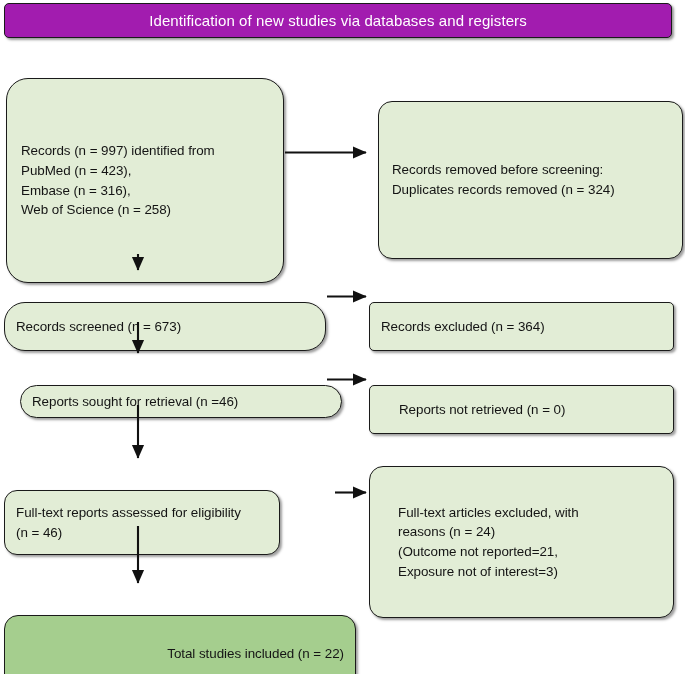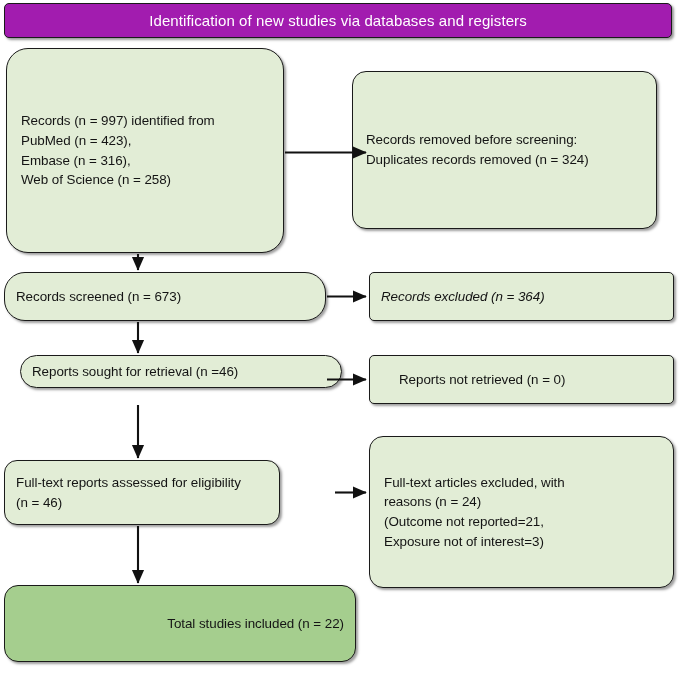--- a/index.html
+++ b/index.html
@@ -27,20 +27,21 @@
     box-sizing: border-box;
     border: 1.6px solid #1a1a1a;
     background: #e2edd6;
     box-shadow: 2px 2px 2.5px rgba(0,0,0,0.38);
     display: flex;
     align-items: center;
     color: #141414;
     font-size: 13.4px;
     line-height: 1.46;
     letter-spacing: -0.05px;
+    margin-top: 30px;
   }
   .node .txt {
     padding: 0 11px;
     white-space: pre-line;
     width: 100%;
   }
 
   .header-bar {
     position: absolute;
     box-sizing: border-box;
@@ -82,48 +83,48 @@
     <span>Identification of new studies via databases and registers</span>
   </div>
 
   <div class="node r-lg" style="left:6px; top:48px; width:278px; height:205px;">
     <span class="txt" style="padding-left:14px;">Records (n = 997) identified from
 PubMed (n = 423),
 Embase (n = 316),
 Web of Science (n = 258)</span>
   </div>
 
-  <div class="node r-md" style="left:352px; top:71px; width:305px; height:158px;">
+  <div class="node r-md" style="left:378px; top:71px; width:305px; height:158px;">
     <span class="txt" style="padding-left:13px;">Records removed before screening:
 Duplicates records removed (n = 324)</span>
   </div>
 
   <div class="node r-sm" style="left:4px; top:272px; width:322px; height:49px;">
     <span class="txt">Records screened (n = 673)</span>
   </div>
 
   <div class="node r-xs" style="left:369px; top:272px; width:305px; height:49px;">
-    <span class="txt" style="font-style:italic;">Records excluded (n = 364)</span>
+    <span class="txt" style="">Records excluded (n = 364)</span>
   </div>
 
   <div class="node r-sm" style="left:20px; top:355px; width:322px; height:33px;">
     <span class="txt">Reports sought for retrieval (n =46)</span>
   </div>
 
   <div class="node r-xs" style="left:369px; top:355px; width:305px; height:49px;padding-left:16px;">
     <span class="txt" style="padding-left:13px;">Reports not retrieved (n = 0)</span>
   </div>
 
   <div class="node r-tl-br" style="left:4px; top:460px; width:276px; height:65px;">
     <span class="txt">Full-text reports assessed for eligibility
 (n = 46)</span>
   </div>
 
   <div class="node r-md" style="left:369px; top:436px; width:305px; height:152px;">
-    <span class="txt" style="padding-left:14px;">Full-text articles excluded, with
+    <span class="txt" style="padding-left:28px;">Full-text articles excluded, with
 reasons (n  = 24)
 (Outcome not reported=21,
 Exposure not of interest=3)</span>
   </div>
 
   <div class="node included r-md" style="left:4px; top:585px; width:352px; height:77px;">
     <span class="txt" style="padding-left:14px;">Total studies included (n = 22)</span>
   </div>
 
   <div class="conn" style="left:0; top:0; width:685px; height:674px;">

